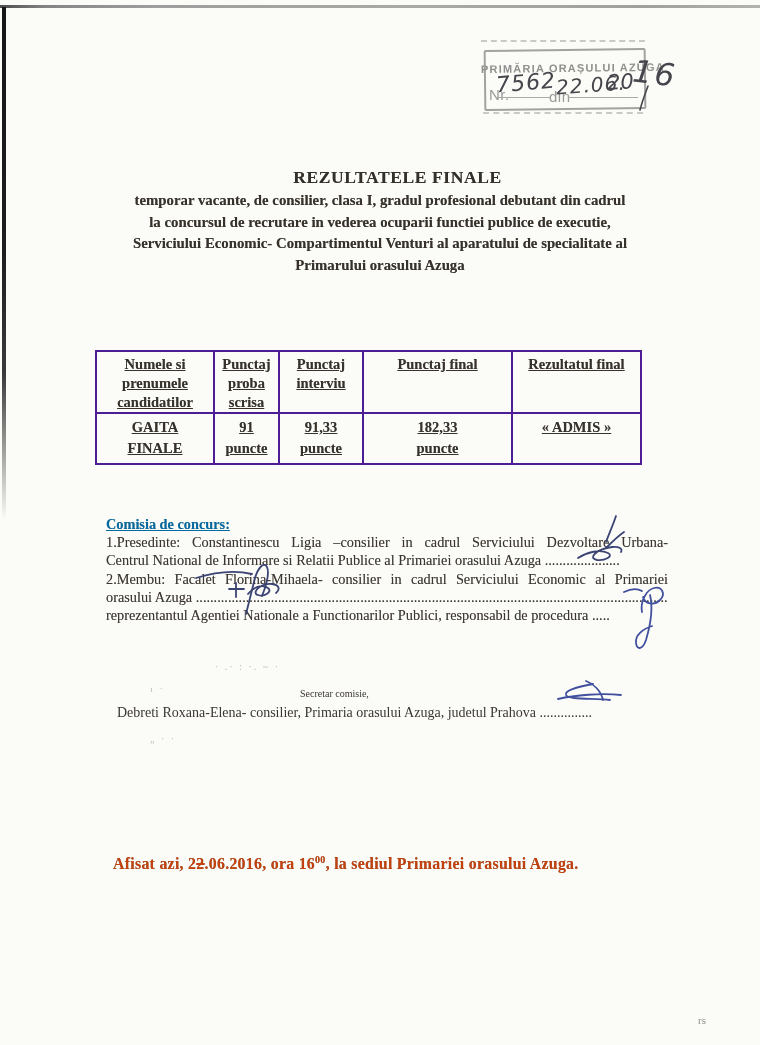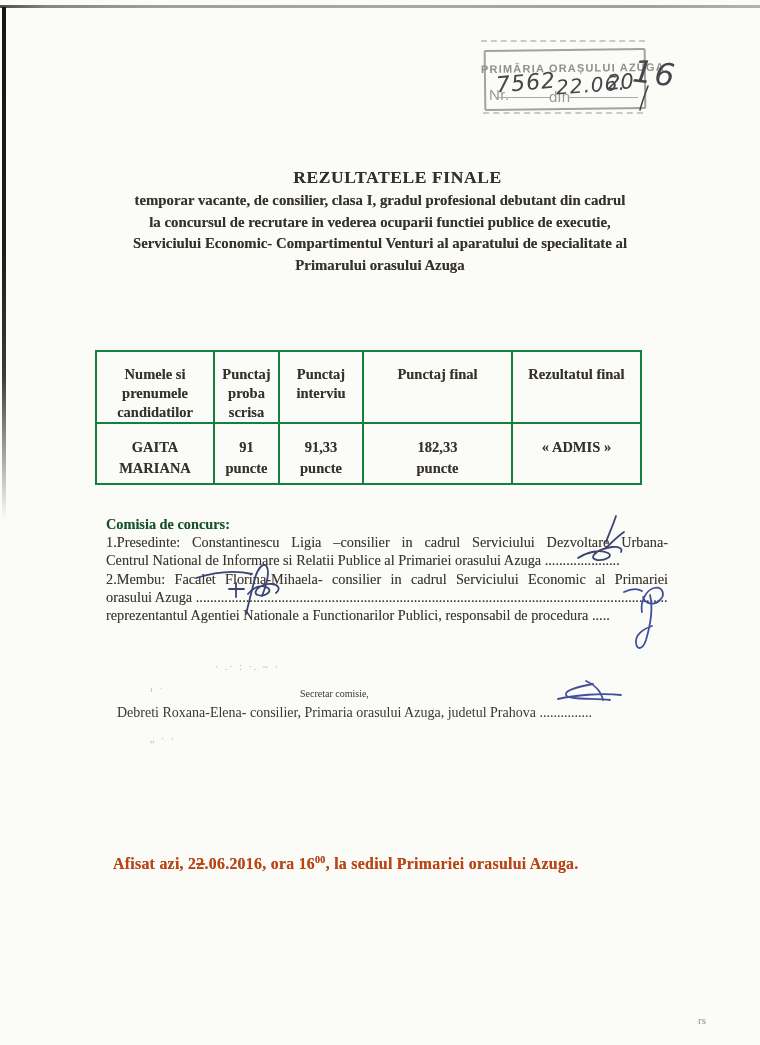--- a/index.html
+++ b/index.html
@@ -69,33 +69,34 @@
     text-shadow:0 0 .5px rgba(60,55,48,.5);
   }
   
   table.results{
     position:absolute;left:95px;top:350px;
     border-collapse:collapse;table-layout:fixed;width:545px;
     font-size:14.5px;font-weight:bold;color:#36322b;
     text-shadow:0 0 .5px rgba(60,55,48,.45);
   }
   table.results th, table.results td{
-    border:2px solid #15803d;
+    border:2px solid #4c1d95;
     text-align:center;vertical-align:top;
-    padding:13px 2px 0 2px;
+    padding:3px 2px 0 2px;
+    text-decoration:underline;
   }
   table.results th{height:57px;line-height:19px;font-weight:bold;}
   table.results td{height:46px;line-height:20.5px;}
   
   .comisia{
     position:absolute;left:106px;top:515px;width:562px;
     font-size:14.3px;line-height:18.2px;color:#3b362f;
     text-shadow:0 0 .4px rgba(60,55,48,.4);
   }
-  .comisia .heading{font-weight:bold;color:#14532d;}
+  .comisia .heading{font-weight:bold;color:#0369a1;text-decoration:underline;}
   .cline{width:562px;overflow:hidden;white-space:nowrap;}
   .cline.just{white-space:normal;text-align:justify;text-align-last:justify;}
   
   .secretar-title{position:absolute;left:300px;top:688px;font-size:10px;color:#3b362f;}
   .secretar-name{position:absolute;left:117px;top:705px;font-size:14px;color:#3b362f;white-space:nowrap;}
   
   .afisat{
     position:absolute;left:113px;top:855px;
     font-size:15.8px;font-weight:bold;color:#c2410c;
     letter-spacing:.3px;
@@ -158,21 +159,21 @@
         <th>Punctaj proba scrisa</th>
         <th>Punctaj interviu</th>
         <th>Punctaj final</th>
         <th>Rezultatul final</th>
       </tr>
     </thead>
     <tbody>
       <tr>
         <td>
           <div>GAITA</div>
-          <div>MARIANA</div>
+          <div>FINALE</div>
         </td>
         <td>
           <div>91</div>
           <div>puncte</div>
         </td>
         <td>
           <div>91,33</div>
           <div>puncte</div>
         </td>
         <td>

